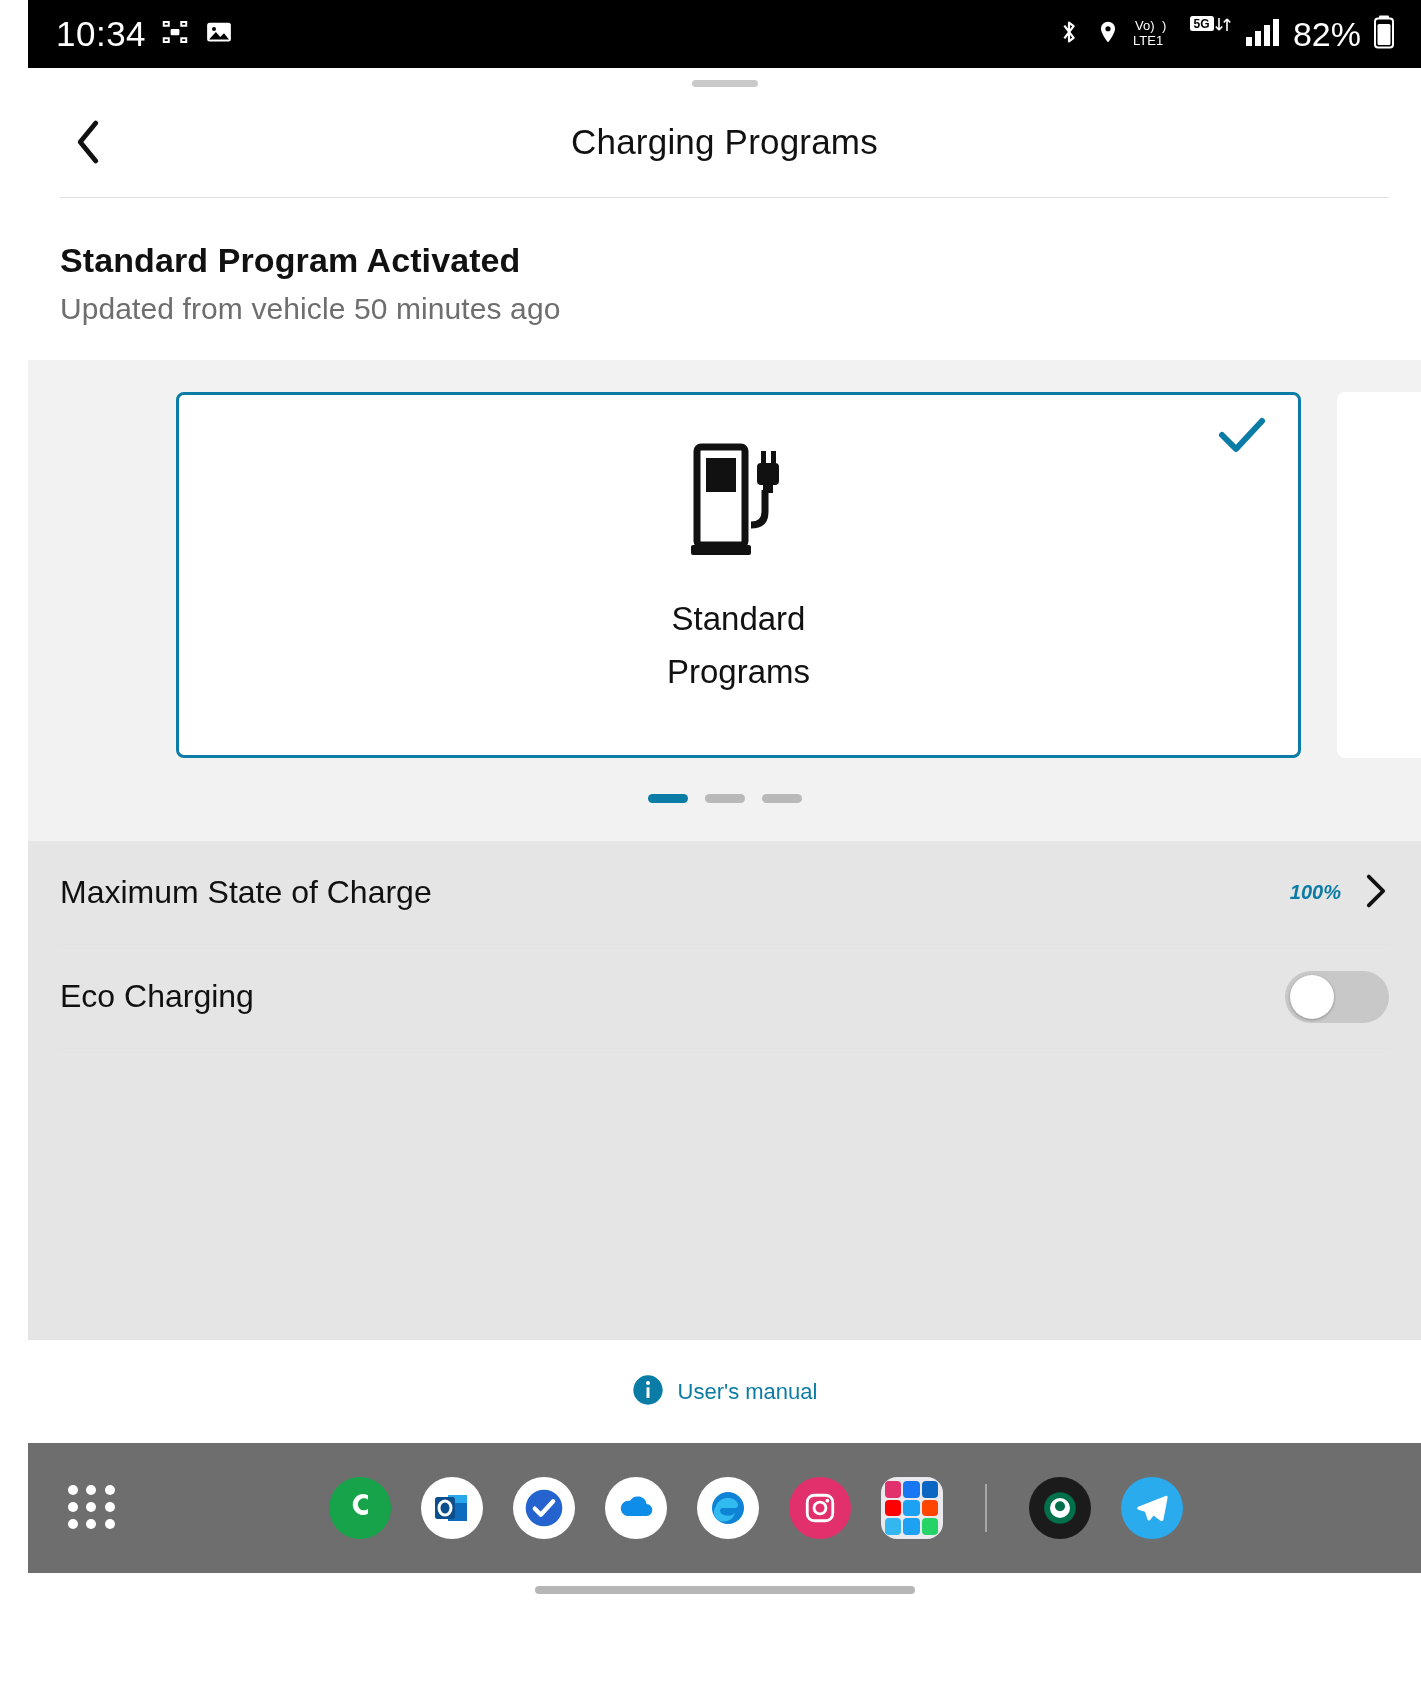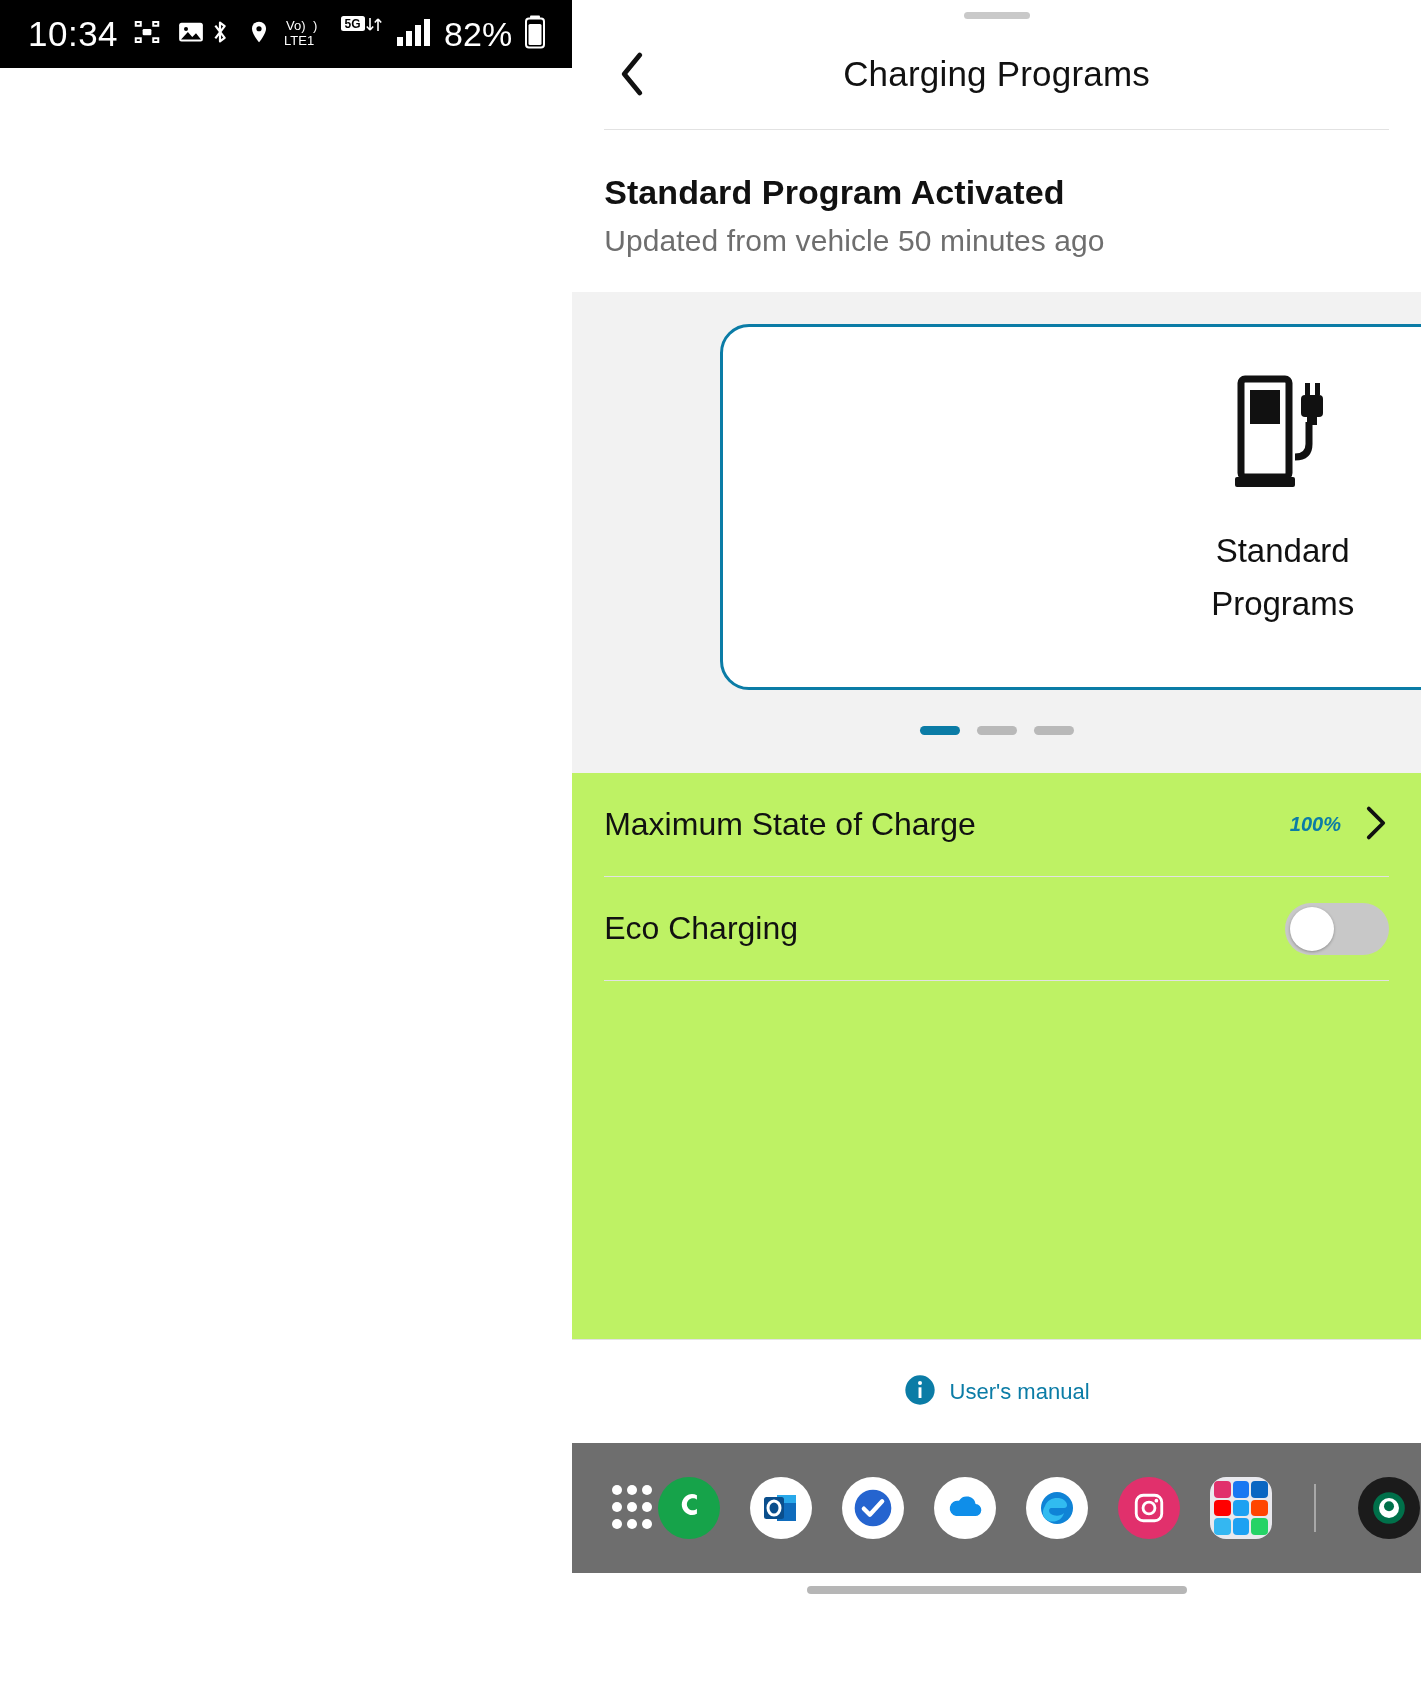--- a/index.html
+++ b/index.html
@@ -9,21 +9,22 @@
     background: #ffffff;
     font-family: "Liberation Sans", sans-serif;
     overflow: hidden;
   }
   .screen {
     position: relative;
     width: 1421px;
     height: 1607px;
     background: #ffffff;
     display: flex;
-    flex-direction: row;
+    flex-direction: column;
+    padding-left: 28px;
   }
 
   
   .status-bar {
     height: 68px;
     background: #000000;
     color: #ffffff;
     display: flex;
     align-items: center;
     padding: 0 26px 0 28px;
@@ -124,21 +125,21 @@
   }
   .carousel-track {
     display: flex;
     align-items: stretch;
     gap: 36px;
     padding-left: 148px;
     height: 366px;
   }
   .card {
     background: #ffffff;
-    border-radius: 29px;
+    border-radius: 8px;
     border: 3px solid transparent;
     position: relative;
     display: flex;
     flex-direction: column;
     align-items: center;
     justify-content: center;
   }
   .card.primary {
     width: 1125px;
     border-color: #0b7ca6;
@@ -175,21 +176,21 @@
     width: 40px;
     height: 9px;
     border-radius: 5px;
     background: #b9b9b9;
   }
   .dot.active { background: #0b7ca6; }
 
   
   .rows {
     flex: 1 1 auto;
-    background: #bef264;
+    background: #e5e5e5;
     padding: 0 32px;
     display: flex;
     flex-direction: column;
   }
   .row {
     height: 104px;
     display: flex;
     align-items: center;
     border-bottom: 1px solid #e2e2e2;
     cursor: pointer;

